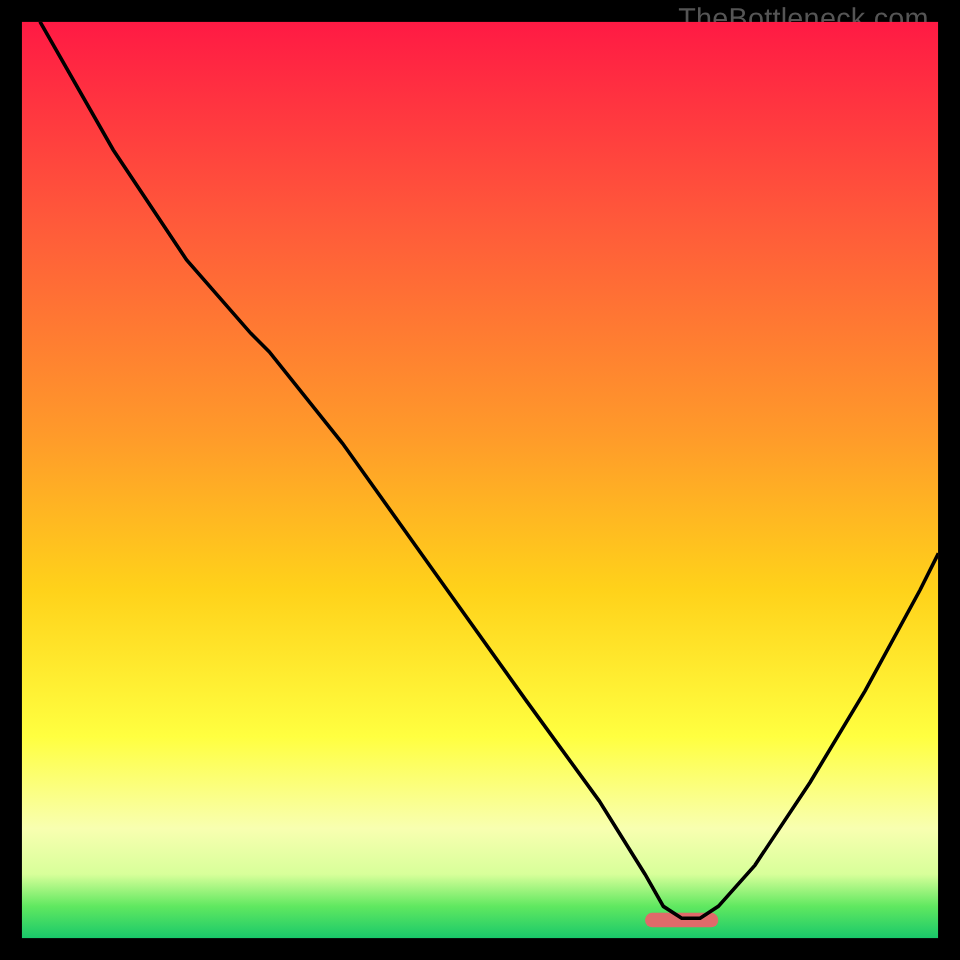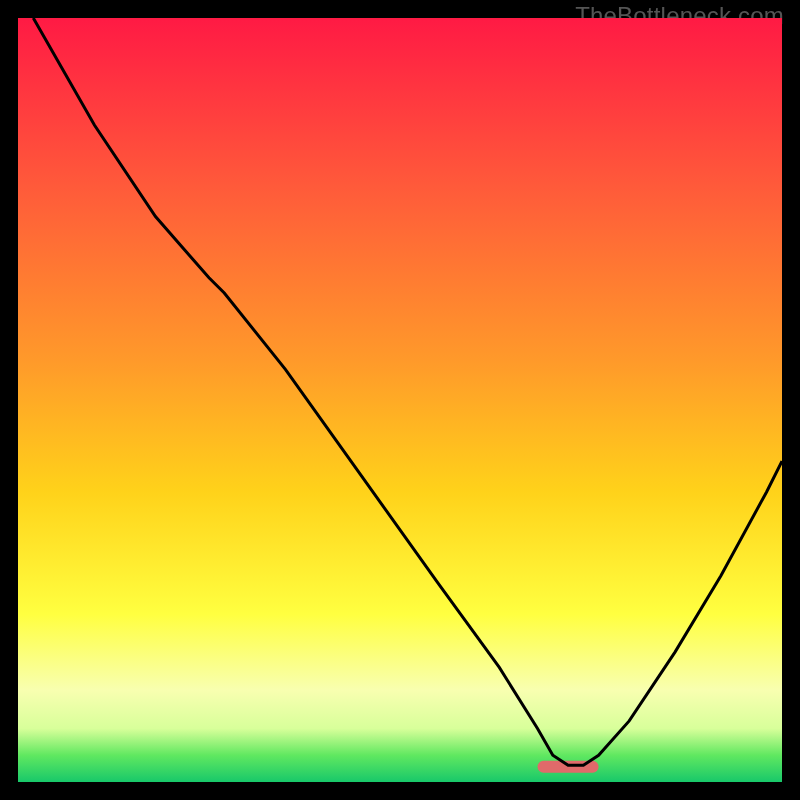--- a/index.html
+++ b/index.html
@@ -21,21 +21,21 @@
     position: absolute;
     left: 18px;
     top: 18px;
     width: 764px;
     height: 764px;
     overflow: hidden;
   }
   .watermark {
     position: absolute;
     top: 2px;
-    right: 16px;
+    right: 26px;
     color: #555;
     font-size: 24px;
     font-weight: 500;
     letter-spacing: 0.2px;
   }
   svg { display: block; }
 </style>
 </head>
 <body>
 

